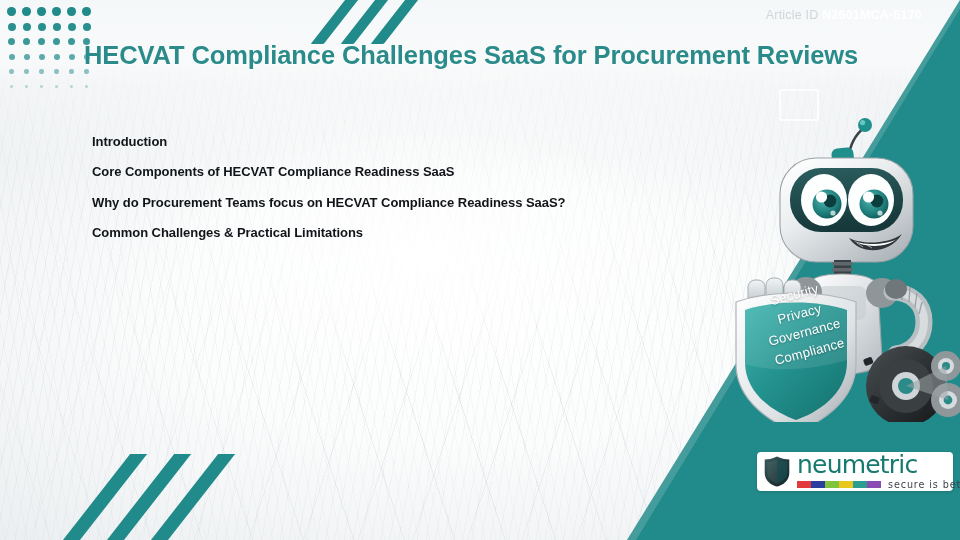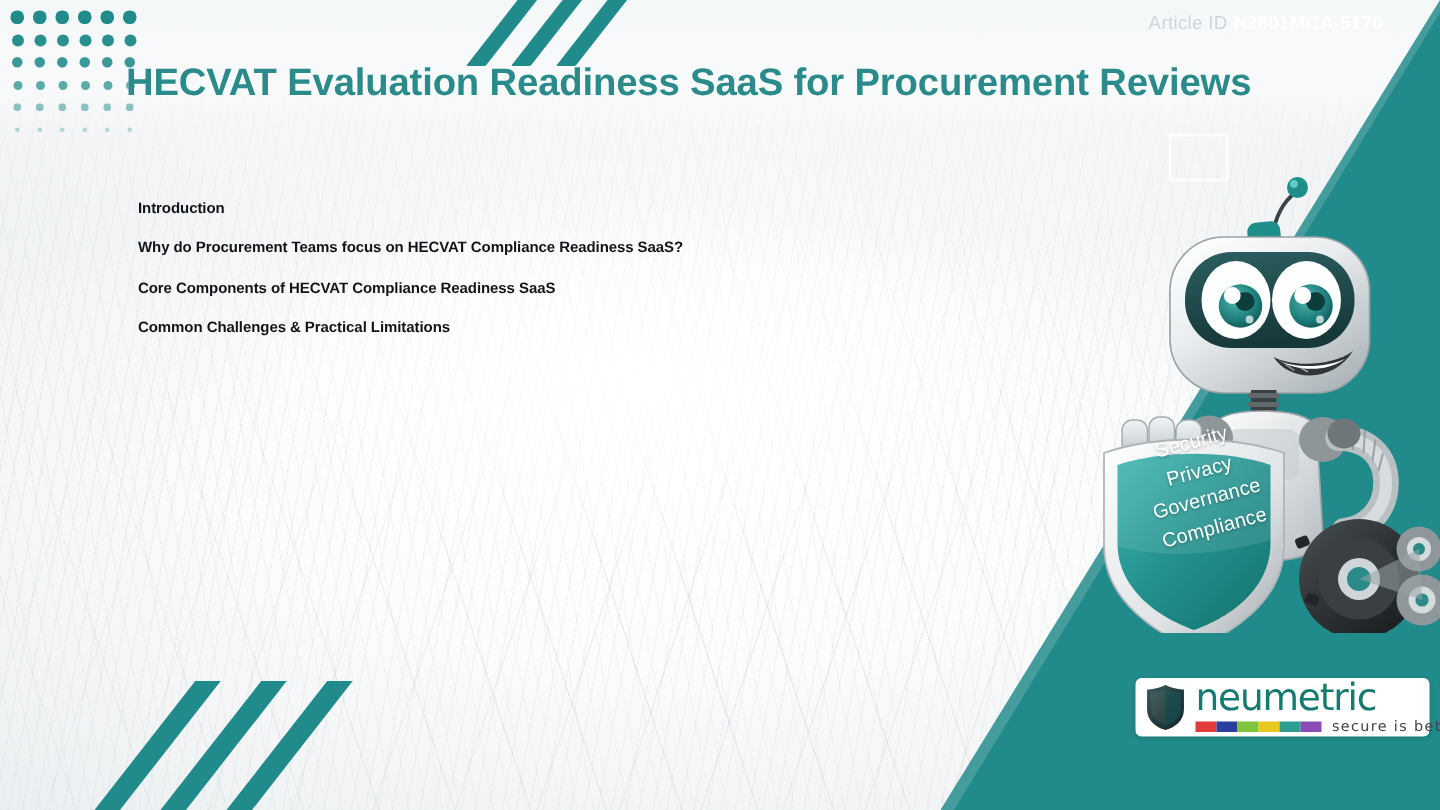--- a/index.html
+++ b/index.html
@@ -98,21 +98,21 @@
   .title {
     position:absolute; left:84px; top:41px;
     font-size:25.5px; font-weight:700; color:#2b8b8b;
     letter-spacing:-0.1px; white-space:nowrap;
     text-shadow: 0 1px 1px rgba(255,255,255,0.8);
   }
 
   
   .agenda { position:absolute; left:92px; top:134px; }
   .agenda .item {
-    font-size:10px; font-weight:700; color:#111418;
+    font-size:13px; font-weight:700; color:#111418;
     margin-bottom:15.4px; letter-spacing:-0.05px; white-space:nowrap;
   }
 
   
   .robot { position:absolute; left:726px; top:112px; width:234px; height:310px; }
 
   
   .shield-text {
     position:absolute; left:752px; top:284px;
     width:100px; transform: rotate(-15deg);
@@ -226,26 +226,26 @@
     <i style="left:0px"></i>
       <i style="left:44px"></i>
       <i style="left:88px"></i>
   </div>
 
   <div class="article-id">
     <span class="lbl">Article ID</span>
     <span class="val">N2601MCA-5170</span>
   </div>
 
-  <div class="title">HECVAT Evaluation Readiness SaaS for Procurement Reviews</div>
+  <div class="title">HECVAT Compliance Challenges SaaS for Procurement Reviews</div>
 
   <div class="agenda">
     <div class="item">Introduction</div>
+    <div class="item">Core Components of HECVAT Compliance Readiness SaaS</div>
     <div class="item">Why do Procurement Teams focus on HECVAT Compliance Readiness SaaS?</div>
-    <div class="item">Core Components of HECVAT Compliance Readiness SaaS</div>
     <div class="item">Common Challenges &amp; Practical Limitations</div>
   </div>
 
   <div class="robot">
     <svg viewBox="0 0 234 310" width="234" height="310">
       <defs>
         <linearGradient id="bodyG" x1="0" y1="0" x2="1" y2="1">
           <stop offset="0%" stop-color="#ffffff"></stop>
           <stop offset="45%" stop-color="#e3e6e8"></stop>
           <stop offset="100%" stop-color="#b4bbc0"></stop>

